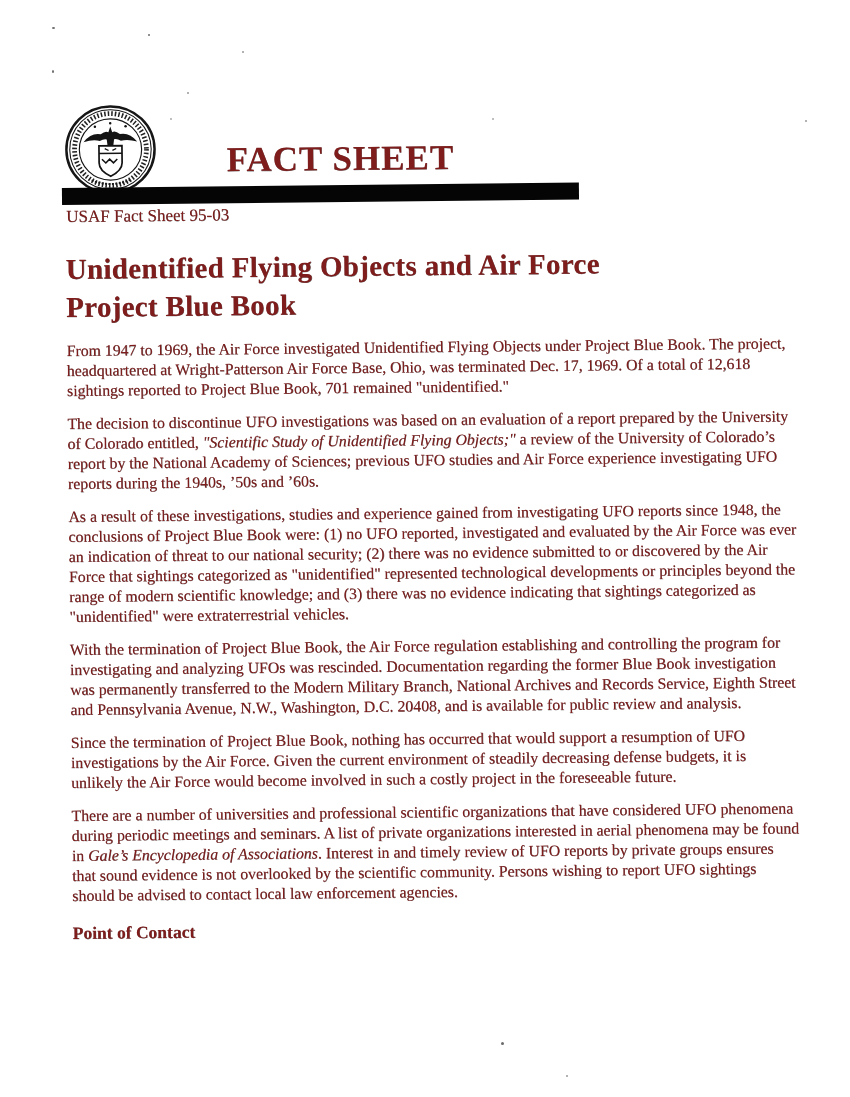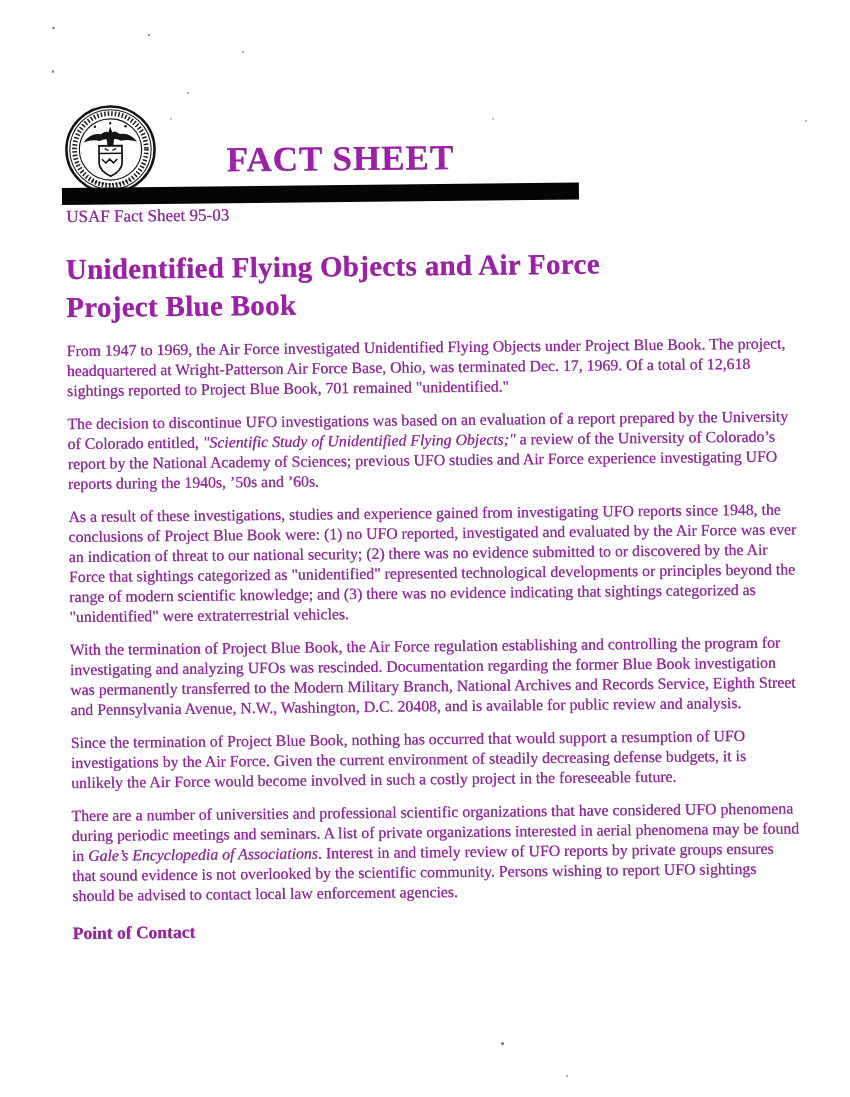--- a/index.html
+++ b/index.html
@@ -3,21 +3,21 @@
 <meta charset="utf-8">
 <style>
   html,body{margin:0;padding:0;}
   body{
     width:850px;height:1097px;
     background:#f2f2f2;
     font-family:"Liberation Serif","DejaVu Serif",serif;
   }
   .page{
     position:relative;width:850px;height:1097px;
-    background:#ffffff;overflow:hidden;color:#a21caf;
+    background:#ffffff;overflow:hidden;color:#7f1d1d;
   }
   .content{
     position:absolute;left:64px;top:104px;width:728px;
     transform:rotate(-0.6deg);transform-origin:0 0;
   }
   .doc-text{ text-shadow:0.3px 0.3px 0.4px rgba(0,0,0,0.55); }
   .header{position:relative;height:142px;}
   .seal{position:absolute;left:-2px;top:0;width:96px;height:92px;}
   .masthead{
     position:absolute;left:162px;top:38px;

